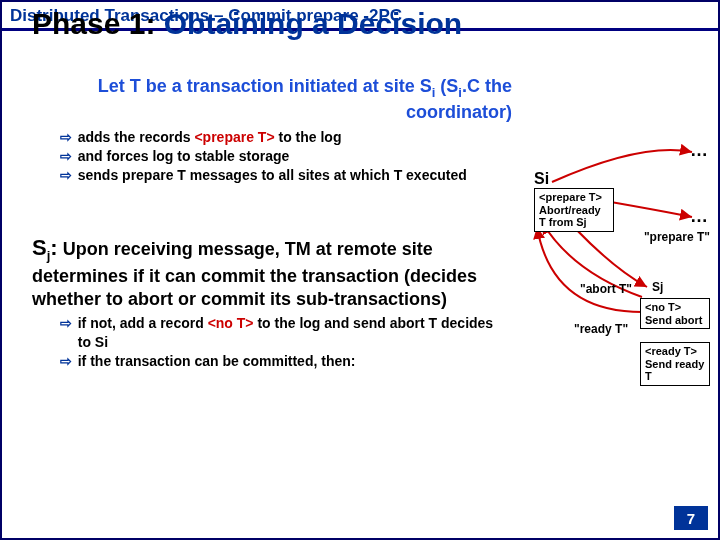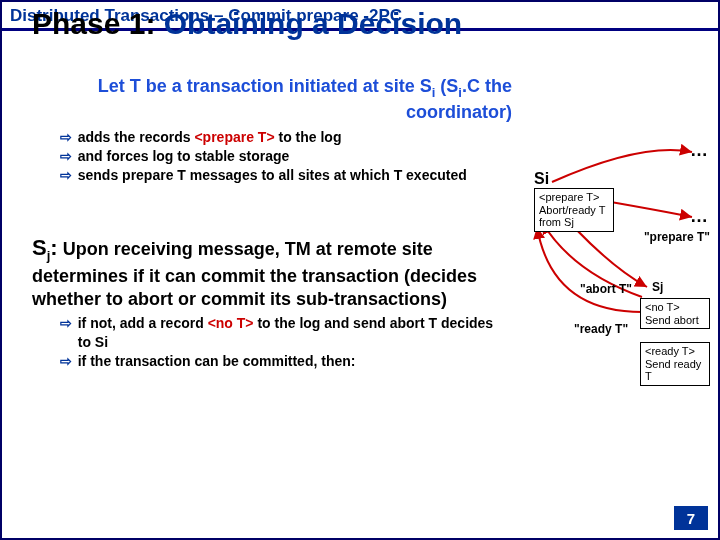--- a/index.html
+++ b/index.html
@@ -108,21 +108,21 @@
     height: 320px;
     font-size: 11px;
   }
   .box {
     position: absolute;
     border: 1px solid #000;
     background: #fff;
     padding: 2px 4px;
     font-size: 11px;
     line-height: 1.15;
-    font-weight: normal;
+    font-weight: bold;
     color: #000;
   }
   .label {
     position: absolute;
     font-size: 12px;
     color: #000;
     font-weight: bold;
     white-space: nowrap;
   }
   .dots {

